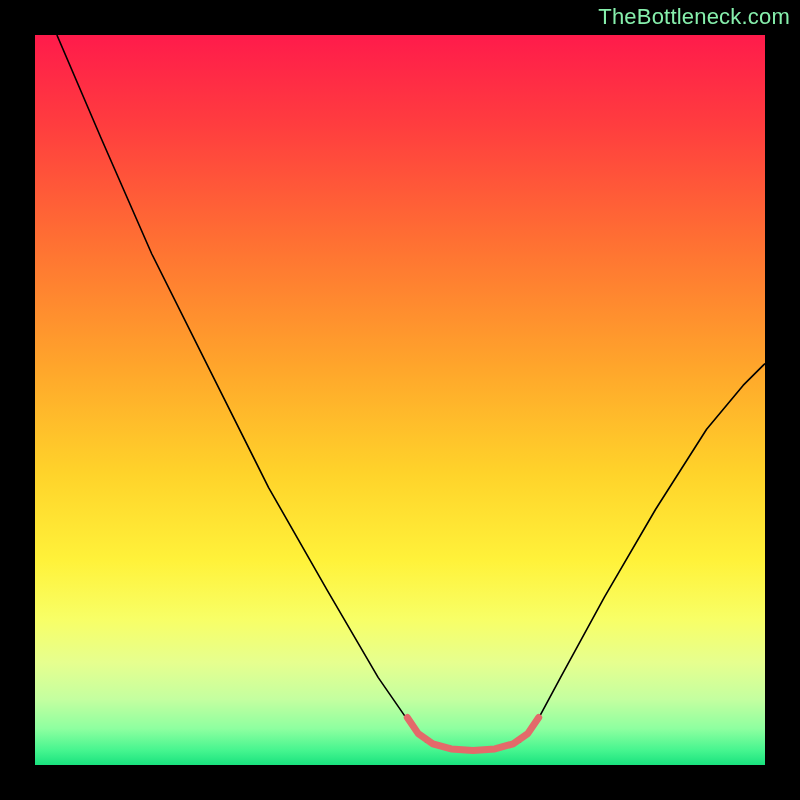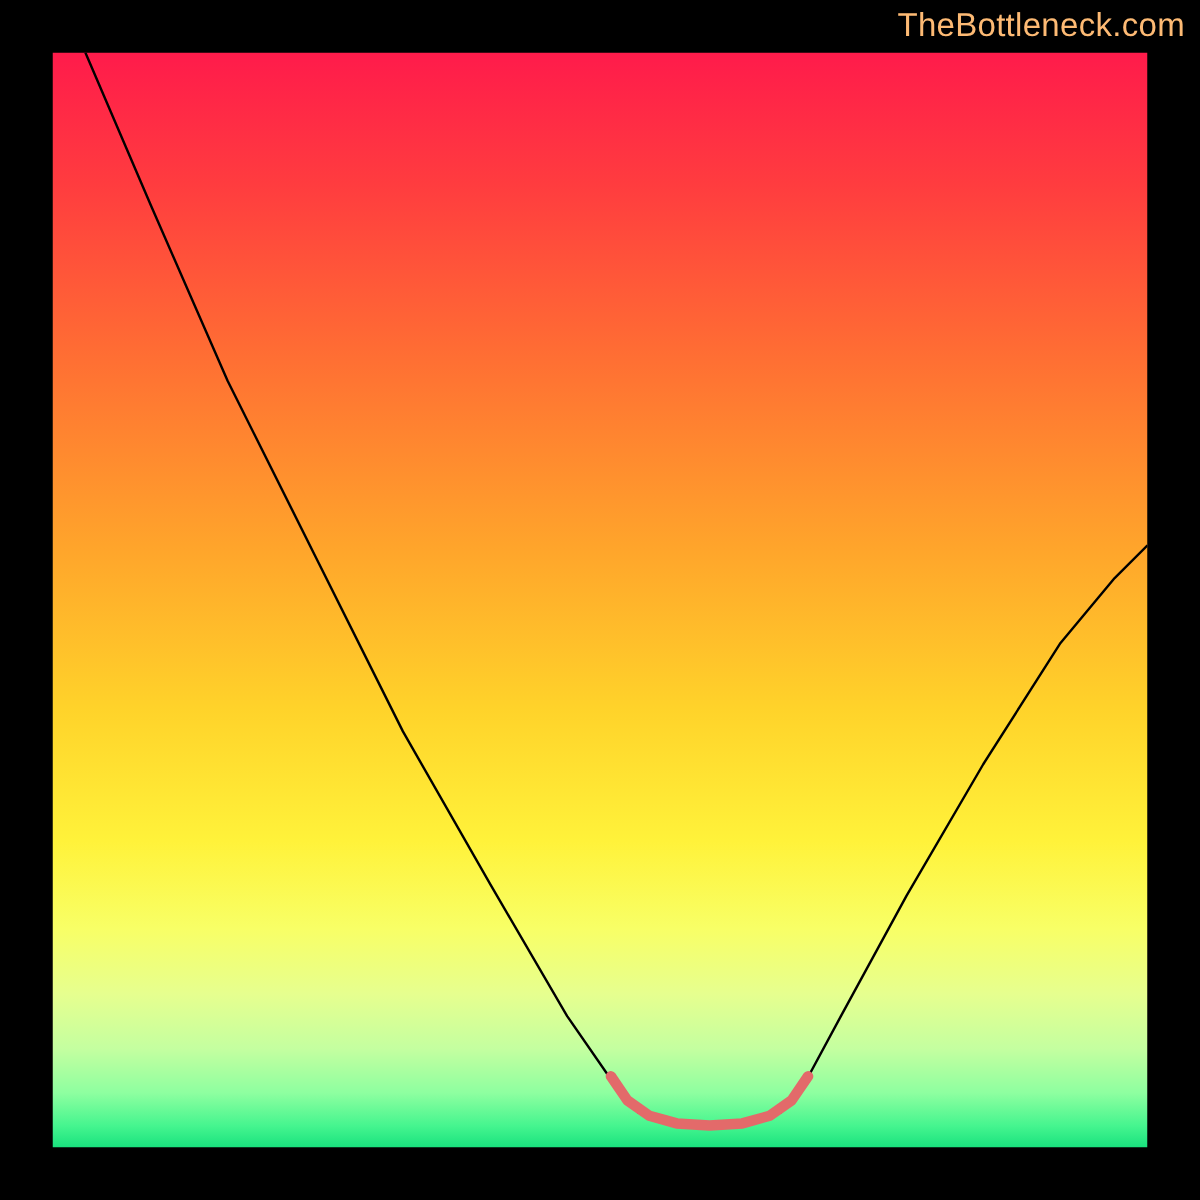--- a/index.html
+++ b/index.html
@@ -14,21 +14,21 @@
   .frame {
     position: relative;
     width: 800px;
     height: 800px;
     background: #000;
   }
   .watermark {
     position: absolute;
     top: 4px;
     right: 10px;
-    color: #fdba74;
+    color: #86efac;
     font-size: 22px;
     font-weight: 500;
     letter-spacing: 0.2px;
     z-index: 10;
     user-select: none;
   }
   .plot {
     position: absolute;
     left: 35px;
     top: 35px;

